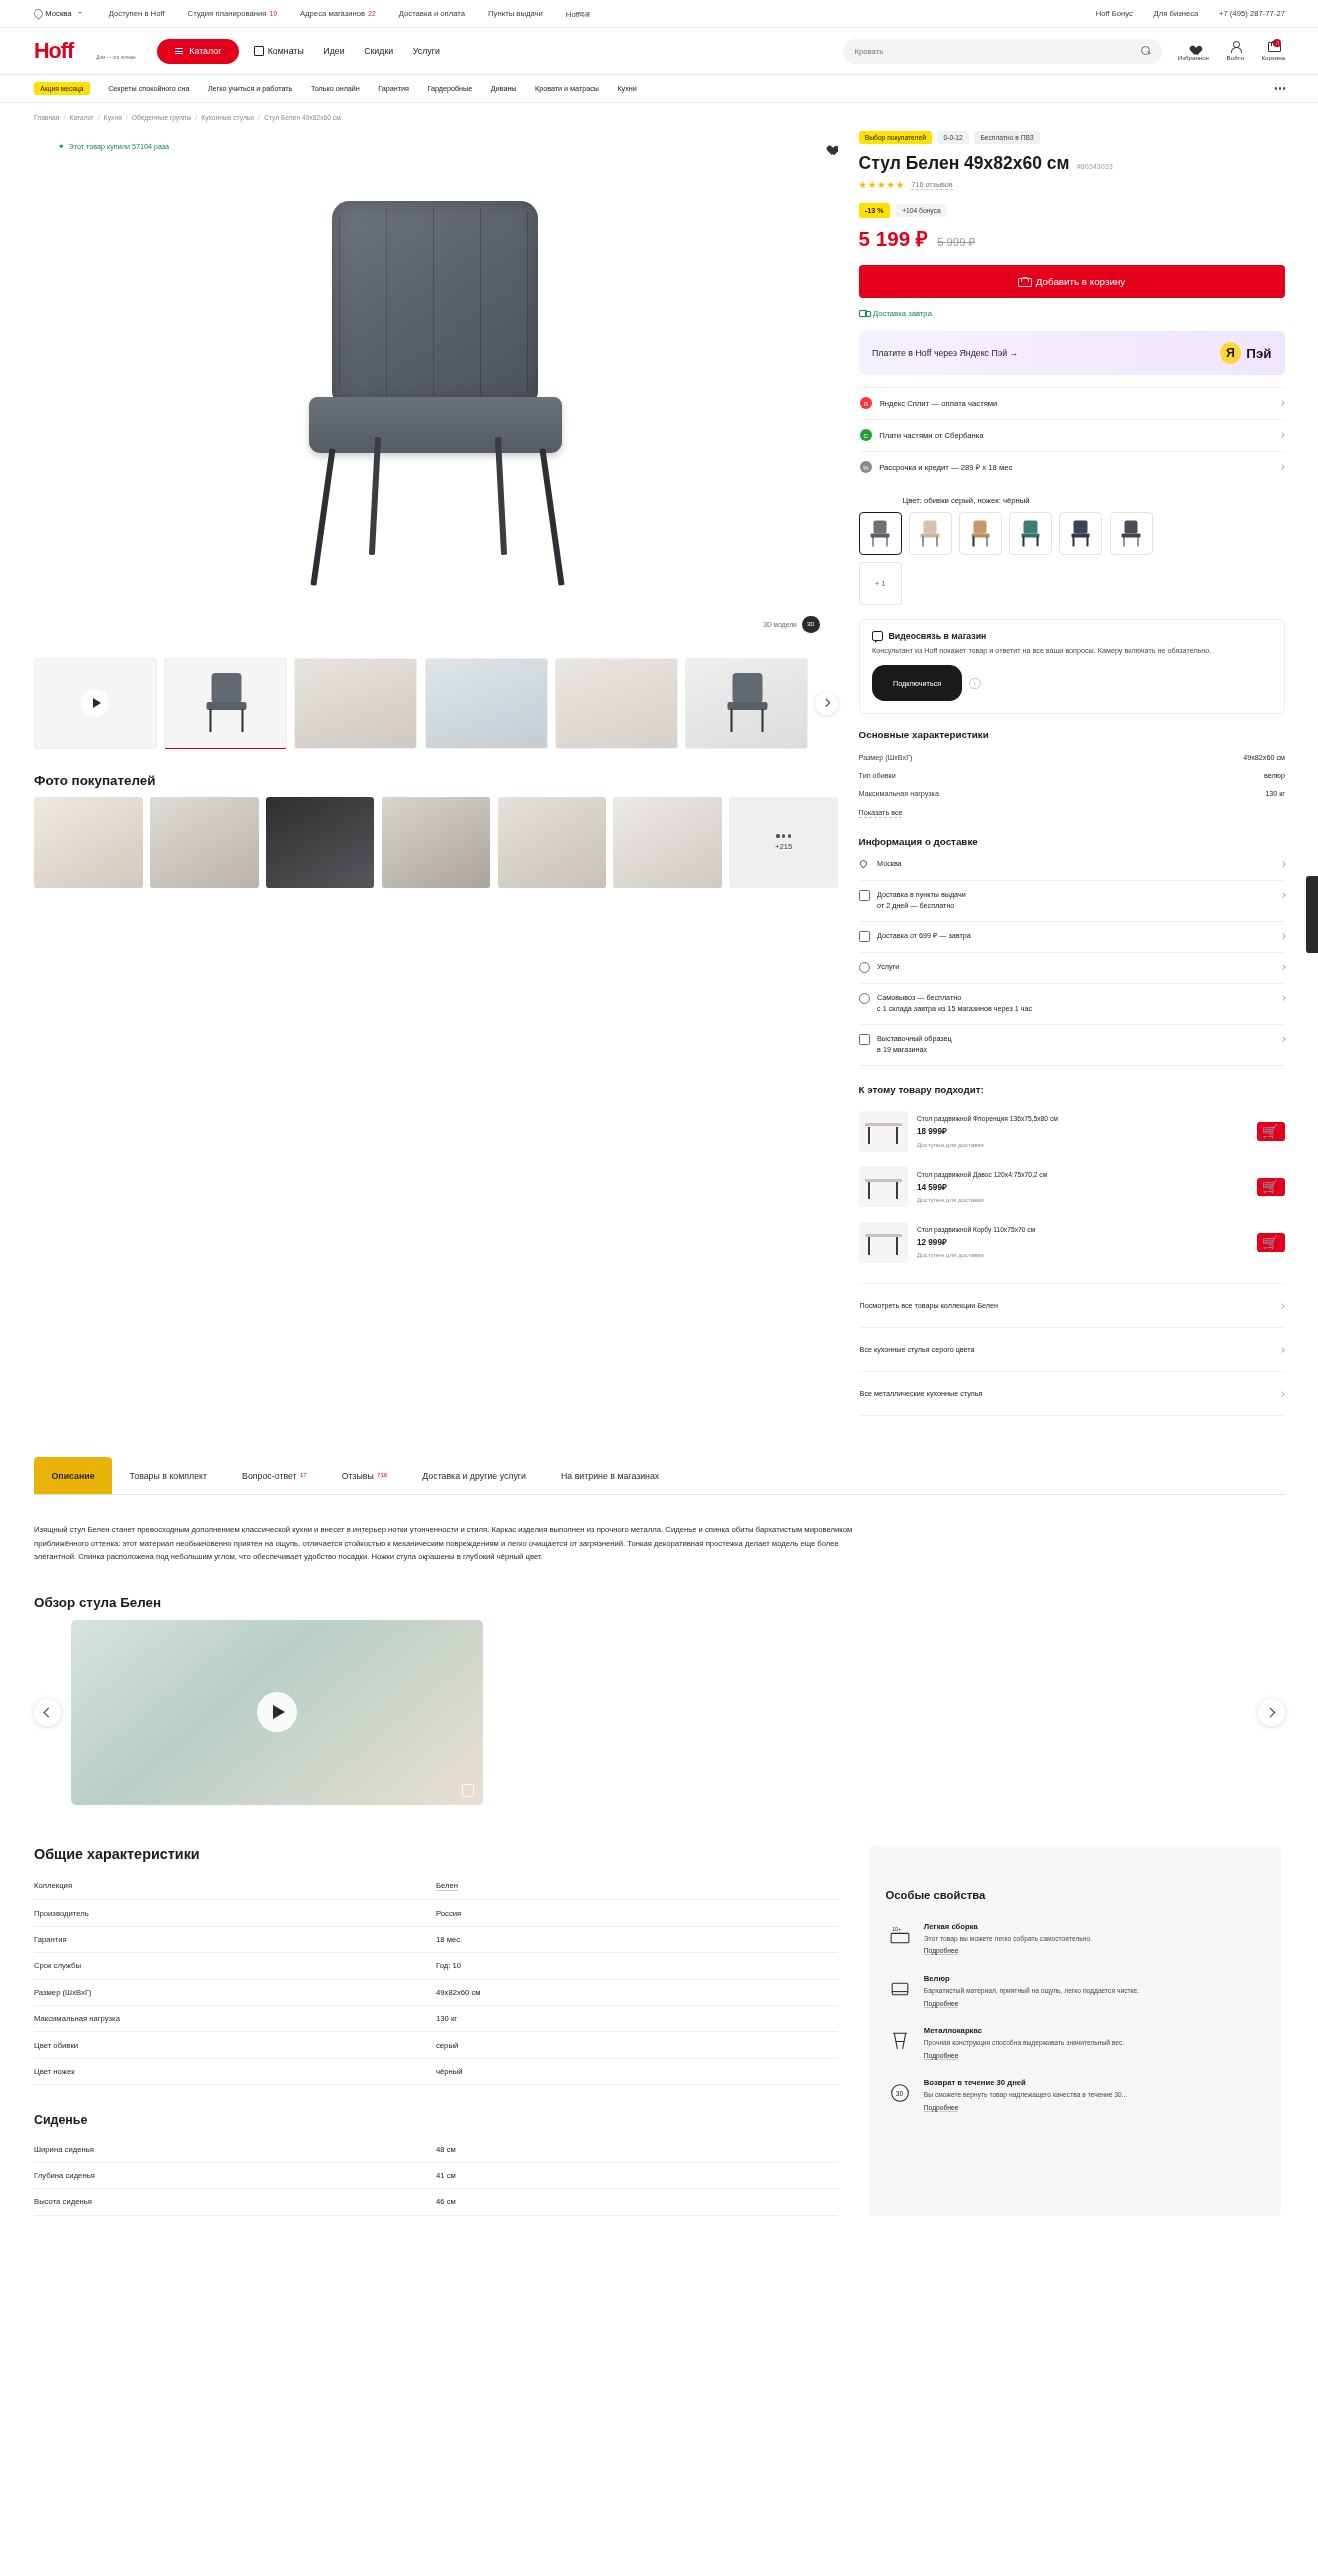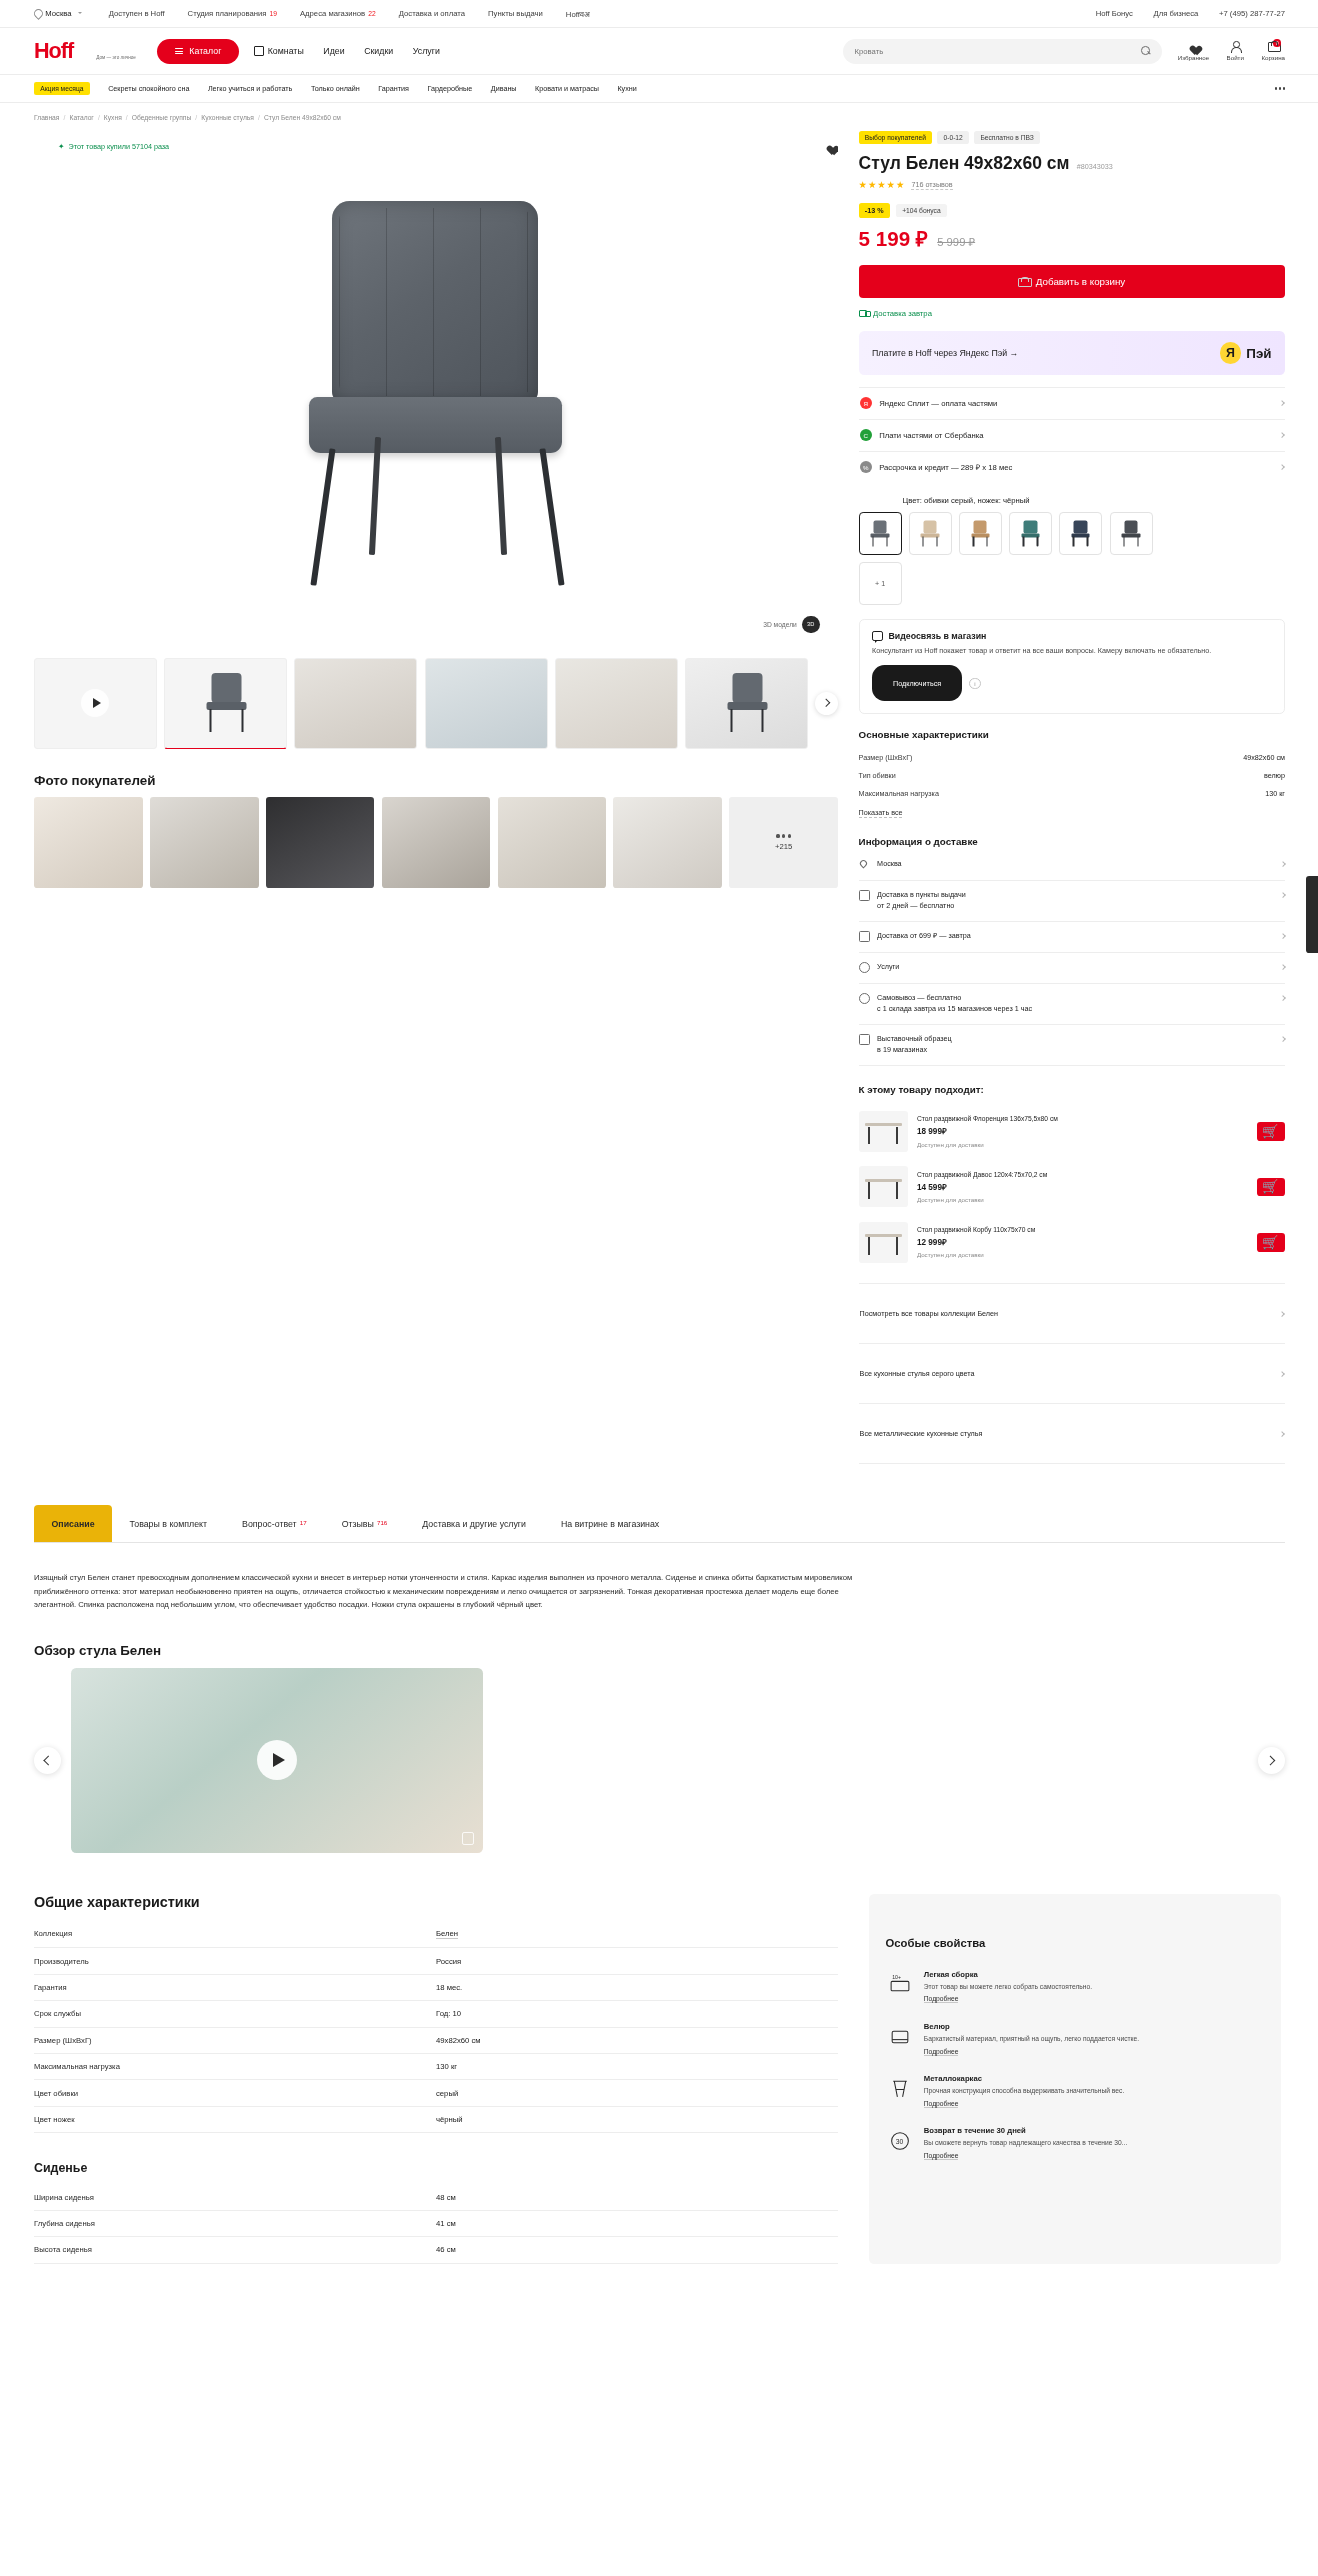--- a/index.html
+++ b/index.html
@@ -286,21 +286,21 @@
   .rel-thumb .tabletop{position:absolute;left:6.2px;top:12.4px;width:37px;height:3.1px;background:#c9c1b5;border-radius:1px;}
   .rel-thumb .tl{position:absolute;width:2.1px;height:17.5px;background:#3a3a3a;top:15.5px;}
   .rel-thumb .tl.a{left:9.3px;} .rel-thumb .tl.b{right:9.3px;}
   .rel-info { flex:1; font-size:6.7px; line-height:1.5;}
   .rel-name { color:#1a1a1a; }
   .rel-price { font-weight:700; font-size:8.2px; margin: 2.1px 0 1px;}
   .rel-avail { color:#8a8a8a; font-size:6.2px;}
   .btn-cart-sm { width:28px;height:18.5px;background:#e4001b;border:none;border-radius:3.1px;color:#fff;display:flex;align-items:center;justify-content:center;cursor:pointer;flex:none;}
 
   .link-row {
-    border-top:0.5px solid #ededed; padding: 25px 1px; font-size:7.2px; display:flex; align-items:center; cursor:pointer;gap:28px;
+    border-top:0.5px solid #ededed; padding: 17px 1px; font-size:7.2px; display:flex; align-items:center; cursor:pointer;gap:28px;
   }
   .link-row:last-child { border-bottom:0.5px solid #ededed;}
   .link-row .arr { margin-left:auto;width:4.1px;height:4.1px;border-right:1px solid #b5b5b5;border-bottom:1px solid #b5b5b5;transform:rotate(-45deg);}
 
   
   .tabs-wrap { margin: 41px 34px 0; border-bottom: 0.5px solid #e4e4e4; display:flex; align-items:stretch; gap:0;}
   .tab {
     padding: 13.4px 17.5px; font-size: 8.8px; color:#2a2a2a; cursor:pointer; position:relative; white-space:nowrap;
     display:flex; align-items:flex-start; gap:3.1px;
   }

